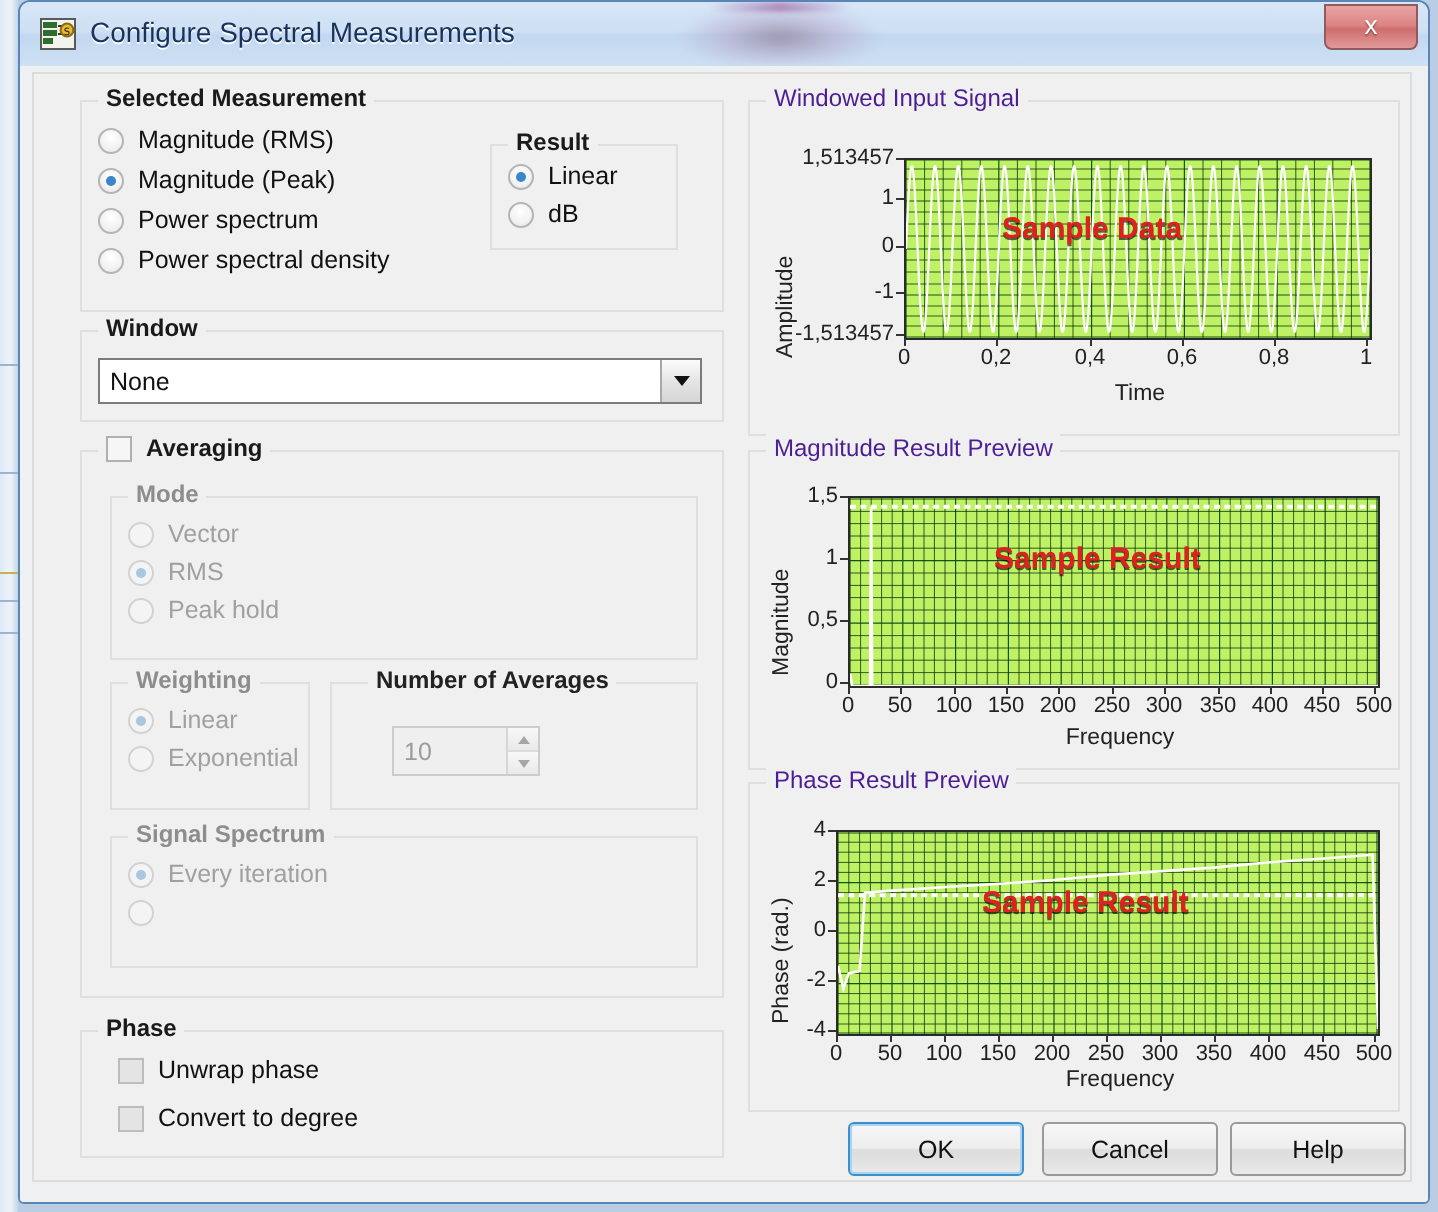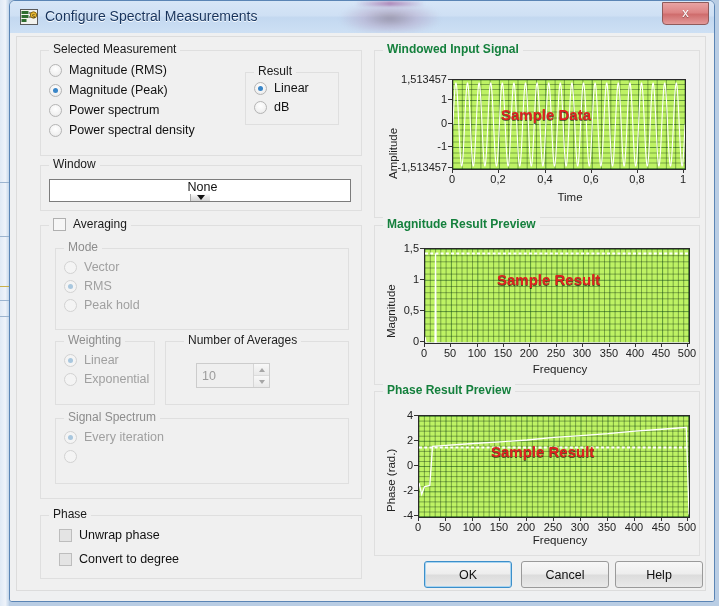--- a/index.html
+++ b/index.html
@@ -42,21 +42,21 @@
     text-shadow:0 1px 1px rgba(0,0,0,.35);cursor:pointer;}
 
   .client{position:absolute;left:0;top:32px;width:704px;height:568px;
     background:#eff0f1;}
   .inner-frame{position:absolute;left:6px;top:3px;width:688px;height:553px;
     background:#f0f0f0;border:1px solid #dcdcdc;}
 
   
   .group{position:absolute;border:1px solid #dfdfdf;background:transparent;}
   .group > .glabel{position:absolute;top:-9px;left:8px;background:#f0f0f0;
-    padding:0 4px;font-weight:normal;font-size:12px;color:#1a1a1a;}
+    padding:0 4px;font-weight:bold;font-size:12px;color:#1a1a1a;}
   .group.dim > .glabel{color:#9d9d9d;}
 
   
   .row{position:absolute;display:flex;align-items:center;}
   .radio{width:13px;height:13px;border-radius:50%;
     border:1px solid #b4b4b4;
     background:radial-gradient(circle at 50% 35%,#ffffff 0%,#f2f2f2 60%,#e2e2e2 100%);
     box-sizing:border-box;position:relative;flex:none;cursor:pointer;}
   .radio.on::after{content:"";position:absolute;left:3px;top:3px;width:5px;height:5px;
     border-radius:50%;background:#3a86c8;}
@@ -88,21 +88,21 @@
   .spin .sbtns{width:15px;height:100%;display:flex;flex-direction:column;border-left:1px solid #d6d6d6;}
   .spin .sb{flex:1;display:flex;align-items:center;justify-content:center;
     background:linear-gradient(180deg,#f8f8f8,#e9e9e9);}
   .spin .sb:first-child{border-bottom:1px solid #dcdcdc;}
   .triup{width:0;height:0;border-left:3px solid transparent;border-right:3px solid transparent;border-bottom:4px solid #a6a6a6;}
   .tridn{width:0;height:0;border-left:3px solid transparent;border-right:3px solid transparent;border-top:4px solid #a6a6a6;}
 
   
   .graph-group{position:absolute;border:1px solid #dfdfdf;}
   .graph-group > .glabel{position:absolute;top:-9px;left:8px;background:#f0f0f0;
-    padding:0 4px;font-weight:bold;font-size:12px;color:#15803d;}
+    padding:0 4px;font-weight:normal;font-size:12px;color:#4c1d95;}
   .plot{position:absolute;background:#bef264;border:1px solid #2a2a2a;overflow:hidden;}
   .plot svg{display:block;}
   .ylab{position:absolute;font-size:11.5px;color:#222;
     transform:rotate(-90deg);transform-origin:left top;white-space:nowrap;}
   .xlab{position:absolute;font-size:11.5px;color:#222;text-align:center;}
   .tickY{position:absolute;font-size:11px;color:#222;text-align:right;white-space:nowrap;}
   .tickX{position:absolute;font-size:11px;color:#222;text-align:center;white-space:nowrap;}
   .tickmarkY{position:absolute;height:1px;background:#333;}
   .tickmarkX{position:absolute;width:1px;background:#333;}
   .watermark{position:absolute;font-weight:bold;color:#e02020;
@@ -178,21 +178,21 @@
           </div>
           <div class="row" style="left:8px;top:27px;text-align:center;">
             <span class="radio"></span>
             <span class="rlabel">dB</span>
           </div>
         </div>
       </div>
 
       <div class="group" style="left:30px;top:132px;width:320px;height:44px;">
         <span class="glabel">Window</span>
-        <div class="combo" style="left:8px;top:13px;width:300px;height:21px;flex-direction:column;">
+        <div class="combo" style="left:8px;top:13px;width:300px;height:21px;">
           <span class="ctext">None</span>
           <span class="carrow">
               <i class="tri"></i>
             </span>
         </div>
       </div>
 
       <div class="group" style="left:30px;top:192px;width:320px;height:272px;">
         <span class="glabel" style="display:flex;align-items:center;gap:7px;left:8px;">
           <span class="chk"></span>

